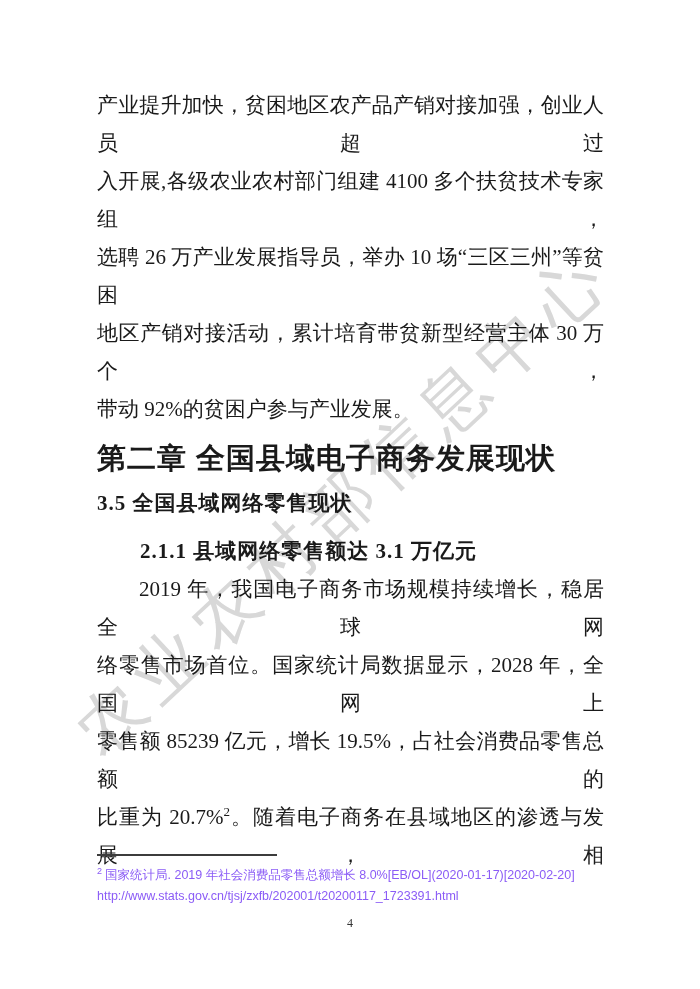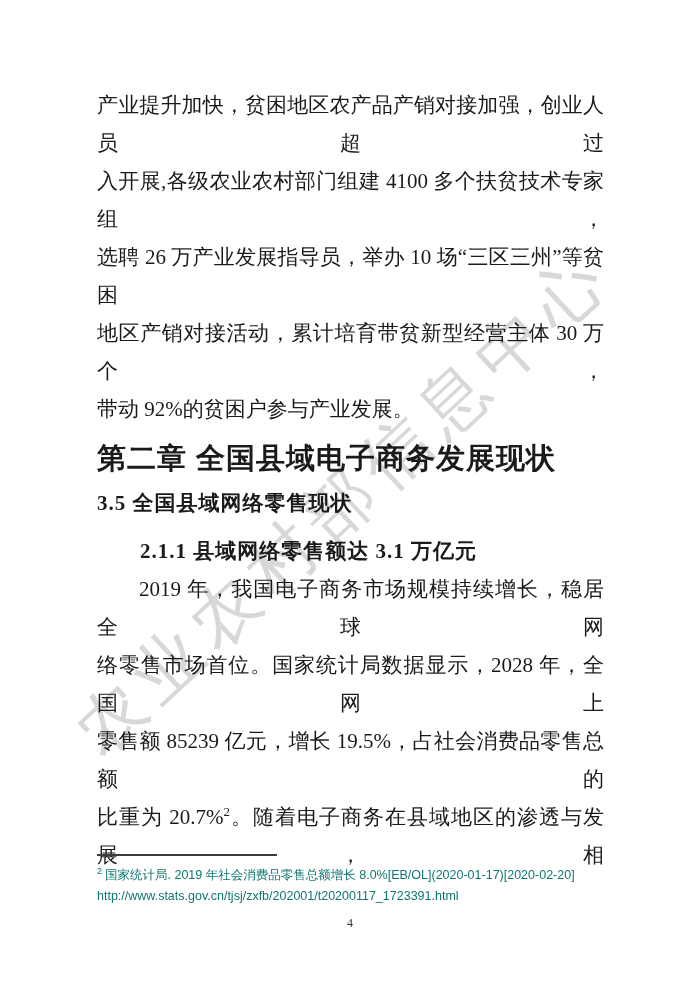--- a/index.html
+++ b/index.html
@@ -81,21 +81,21 @@
   }
   .fn-rule {
     width: 180px;
     border-top: 2px solid #3c3c3c;
     margin-bottom: 9px;
   }
   .fn-line {
     font-family: "Liberation Sans", "DejaVu Sans", sans-serif;
     font-size: 12.5px;
     line-height: 21px;
-    color: #0f766e;
+    color: #8b5cf6;
     white-space: nowrap;
   }
   sup.fn-sup {
     font-size: 9px;
     vertical-align: super;
     line-height: 0;
     margin-right: 3px;
   }
   .page-number {
     position: absolute;

